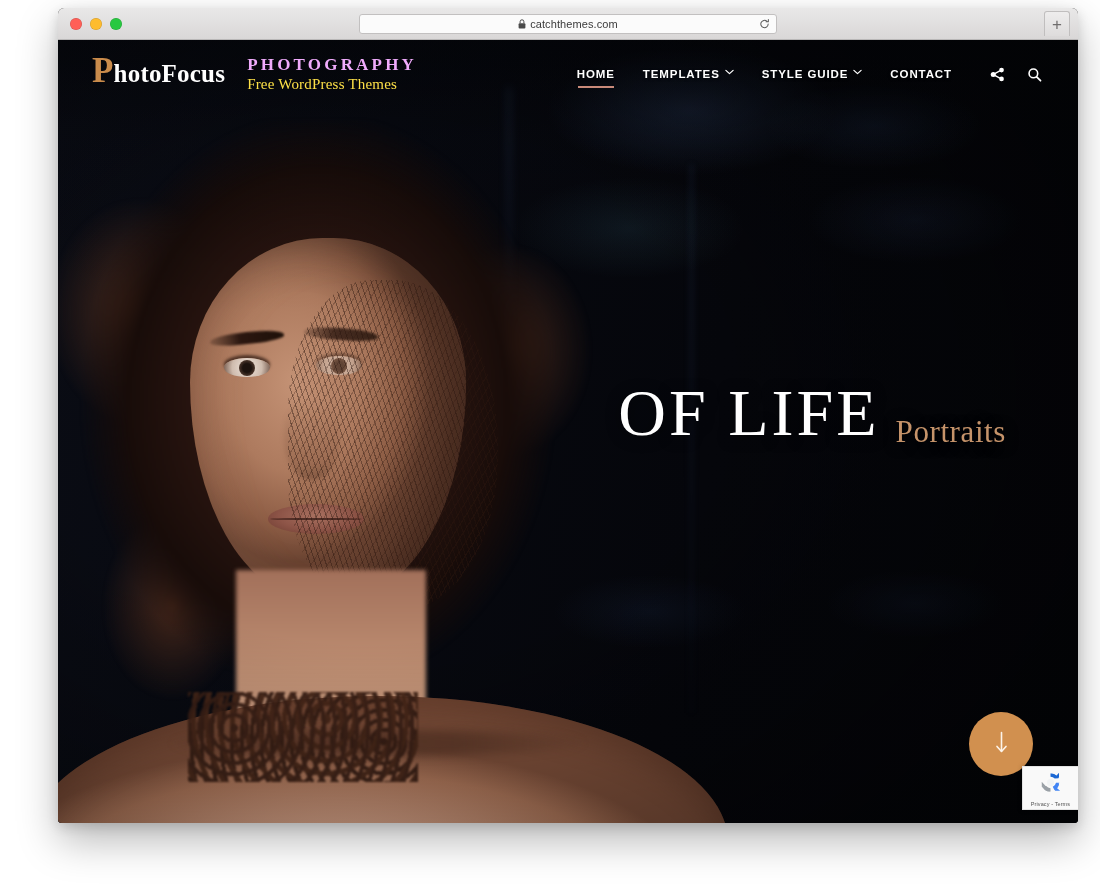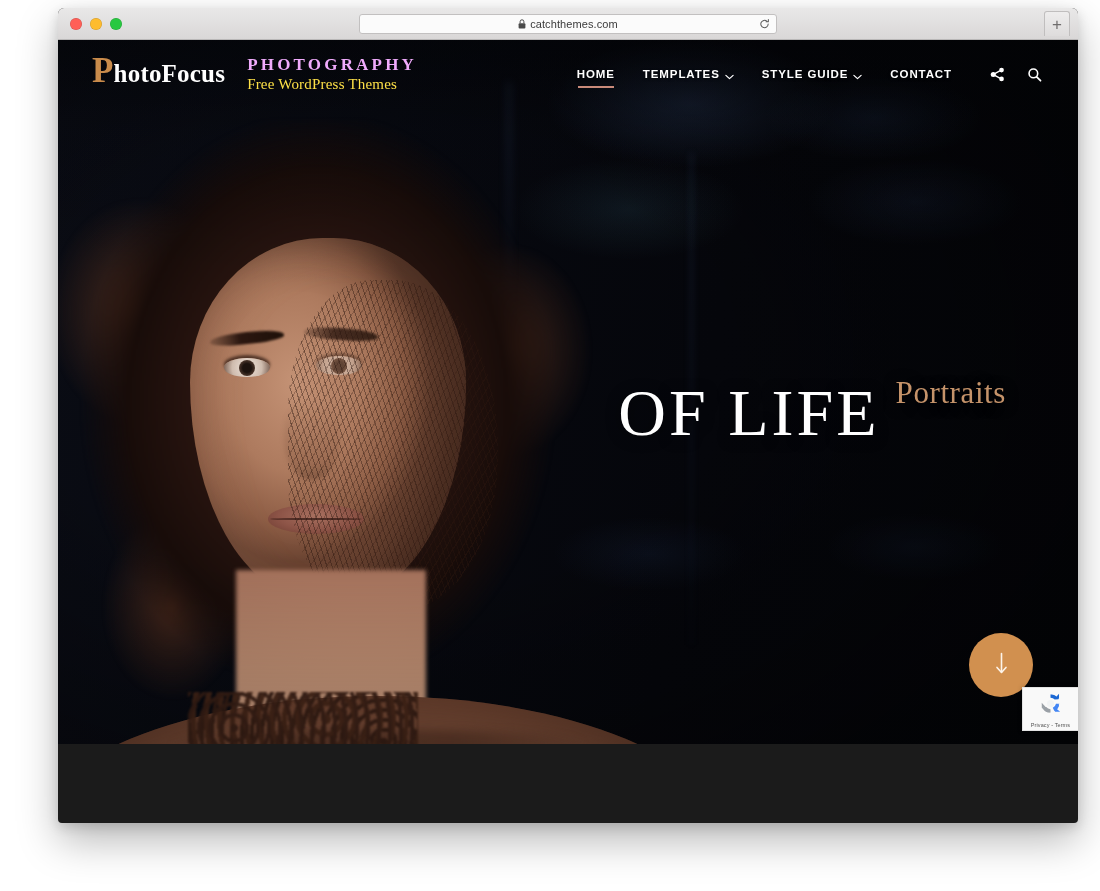--- a/index.html
+++ b/index.html
@@ -90,21 +90,21 @@
     justify-content: center;
     font-size: 17px;
     color: #6f6d6d;
     line-height: 1;
   }
 
   
   #page-viewport {
     position: relative;
     width: 100%;
-    height: 704px;
+    height: 783px;
     overflow: hidden;
     background: #05060b;
   }
 
   
   #hero-photo {
     position: absolute;
     inset: 0;
     background:
       
@@ -331,21 +331,21 @@
 
   #main-nav {
     margin-left: auto;
     display: flex;
     align-items: center;
     gap: 28px;
   }
   .nav-item {
     position: relative;
     display: flex;
-    align-items: flex-end;
+    align-items: flex-start;
     gap: 5px;
     font-size: 11.5px;
     font-weight: bold;
     letter-spacing: 0.9px;
     color: #ffffff;
     padding: 18px 0;
     text-shadow: 0 1px 3px rgba(0,0,0,0.6);
     white-space: nowrap;
   }
   .nav-item .underline {
@@ -377,21 +377,21 @@
     font-size: 66px;
     font-weight: 400;
     color: #ffffff;
     letter-spacing: 3px;
     line-height: 1.12;
     white-space: nowrap;
     text-shadow: 0 2px 14px rgba(0,0,0,0.55);
   }
   .headline-line.second {
     display: flex;
-    align-items: flex-start;
+    align-items: flex-end;
     gap: 16px;
   }
   #headline-accent {
     font-family: "Liberation Serif", serif;
     font-size: 31px;
     color: #c5936a;
     letter-spacing: 0.6px;
     font-weight: 400;
   }
 

